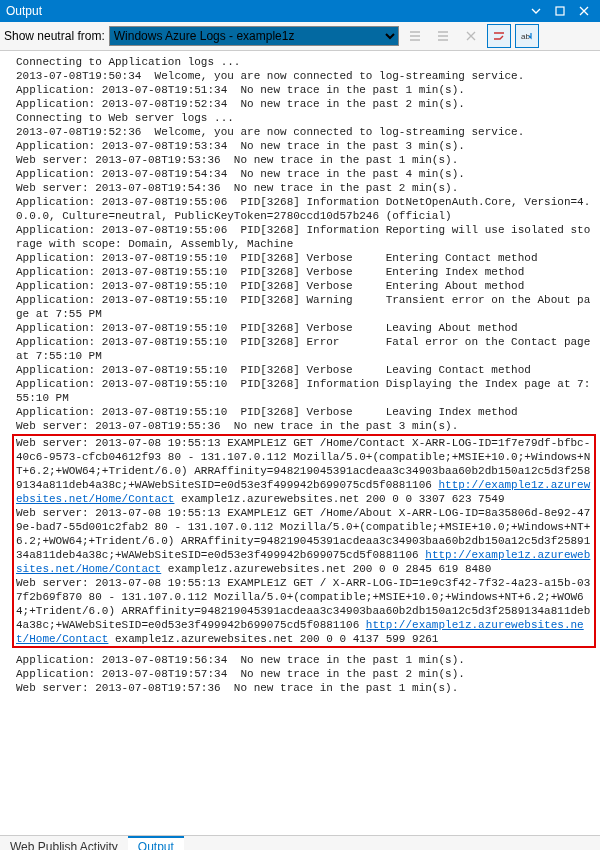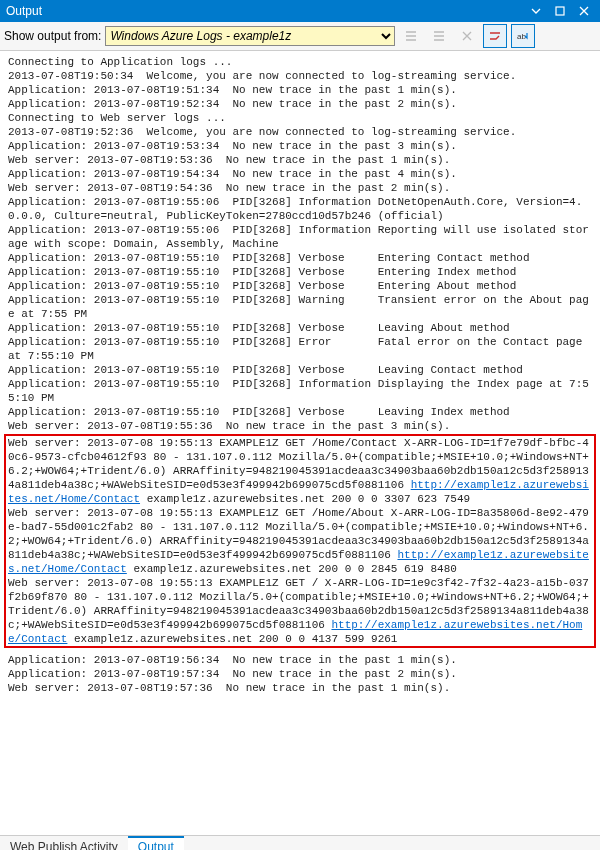--- a/index.html
+++ b/index.html
@@ -43,23 +43,22 @@
     background: #f6f6f6;
   }
   .toolbar .lbl {
     font-size: 12px;
   }
   .toolbar select {
     flex: 1;
     font-size: 12px;
     height: 20px;
     border: 1px solid #888;
-    background: #fef9c3;
+    background: #0369a1;
     max-width: 290px;
-    font-style: italic;
   }
   .toolbar .tbtn {
     width: 22px;
     height: 22px;
     border: 1px solid transparent;
     display: inline-flex;
     align-items: center;
     justify-content: center;
     color: #888;
   }
@@ -67,21 +66,21 @@
     border: 1px solid #007acc;
     background: #e6f2fa;
     color: #000000;
   }
   .content {
     font-family: Consolas, "Courier New", monospace;
     font-size: 11px;
     line-height: 14px;
     white-space: pre-wrap;
     word-break: break-all;
-    padding: 4px 8px 4px 8px;
+    padding: 4px 8px 4px 16px;
     height: calc(850px - 22px - 28px - 24px);
     overflow: hidden;
     color: #222;
   }
   .content a {
     color: #0066cc;
     text-decoration: underline;
   }
   .redbox {
     border: 2px solid #e00000;
@@ -124,21 +123,21 @@
       </svg>
   </span>
   <span class="win-btn">
     <svg width="10" height="10">
         <path d="M1 1 L9 9 M9 1 L1 9" stroke="#fff" stroke-width="1.3"></path>
       </svg>
   </span>
 </div>
 
 <div class="toolbar">
-  <span class="lbl">Show output from:</span>
+  <span class="lbl">Show neutral from:</span>
   <select>
     <option>Windows Azure Logs - example1z</option>
   </select>
   <span class="tbtn">
     <svg width="14" height="14">
         <path d="M2 3h10M2 7h10M2 11h10" stroke="#bbb" stroke-width="1.3"></path>
       </svg>
   </span>
   <span class="tbtn">
     <svg width="14" height="14">

